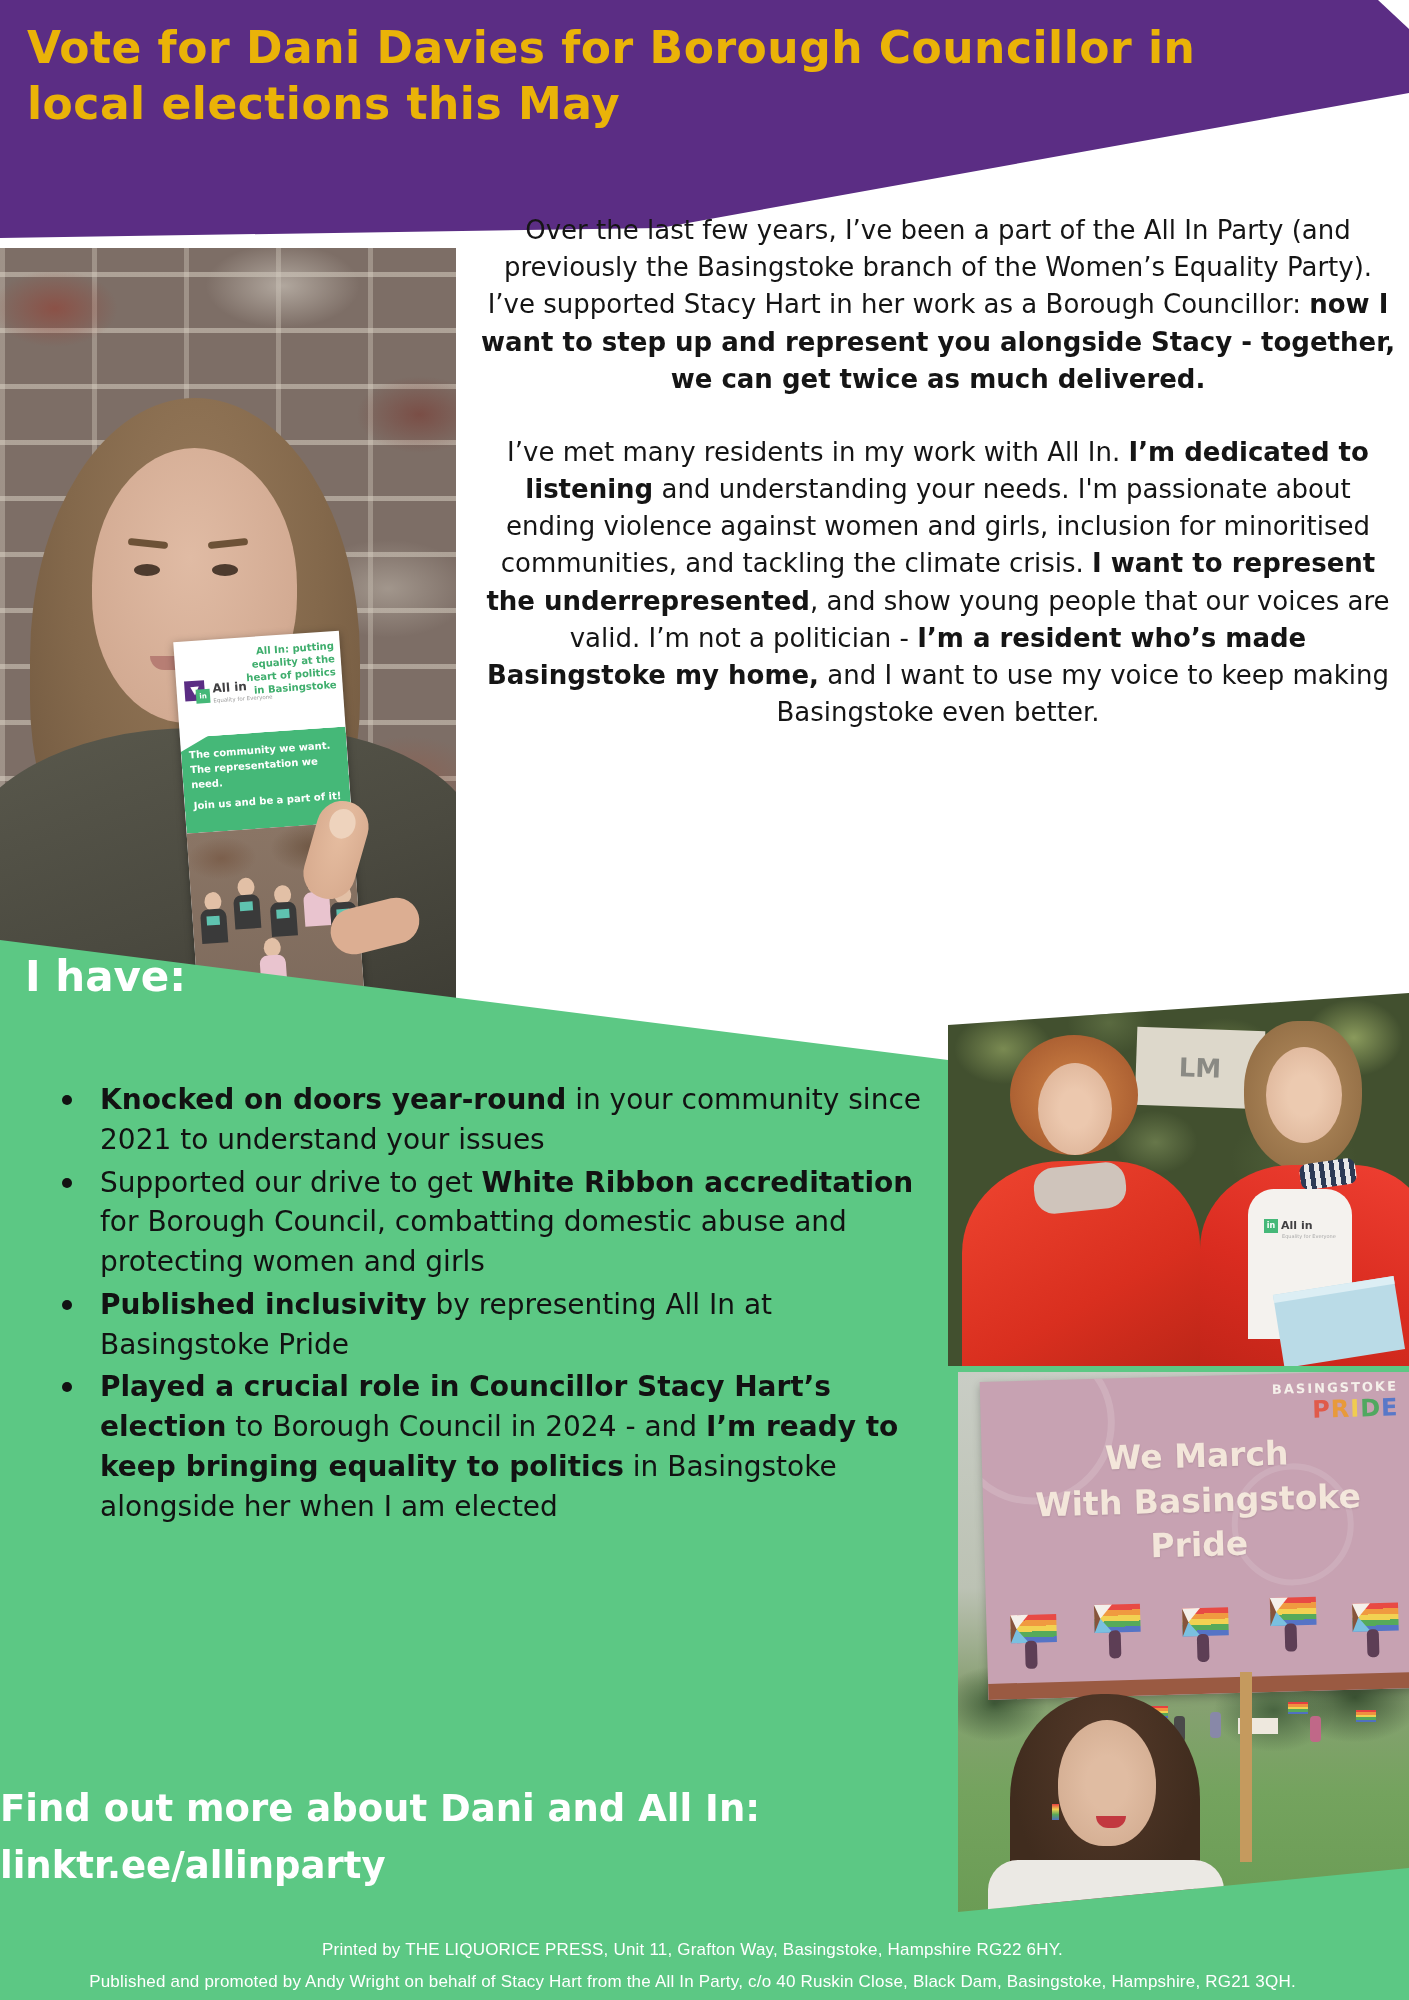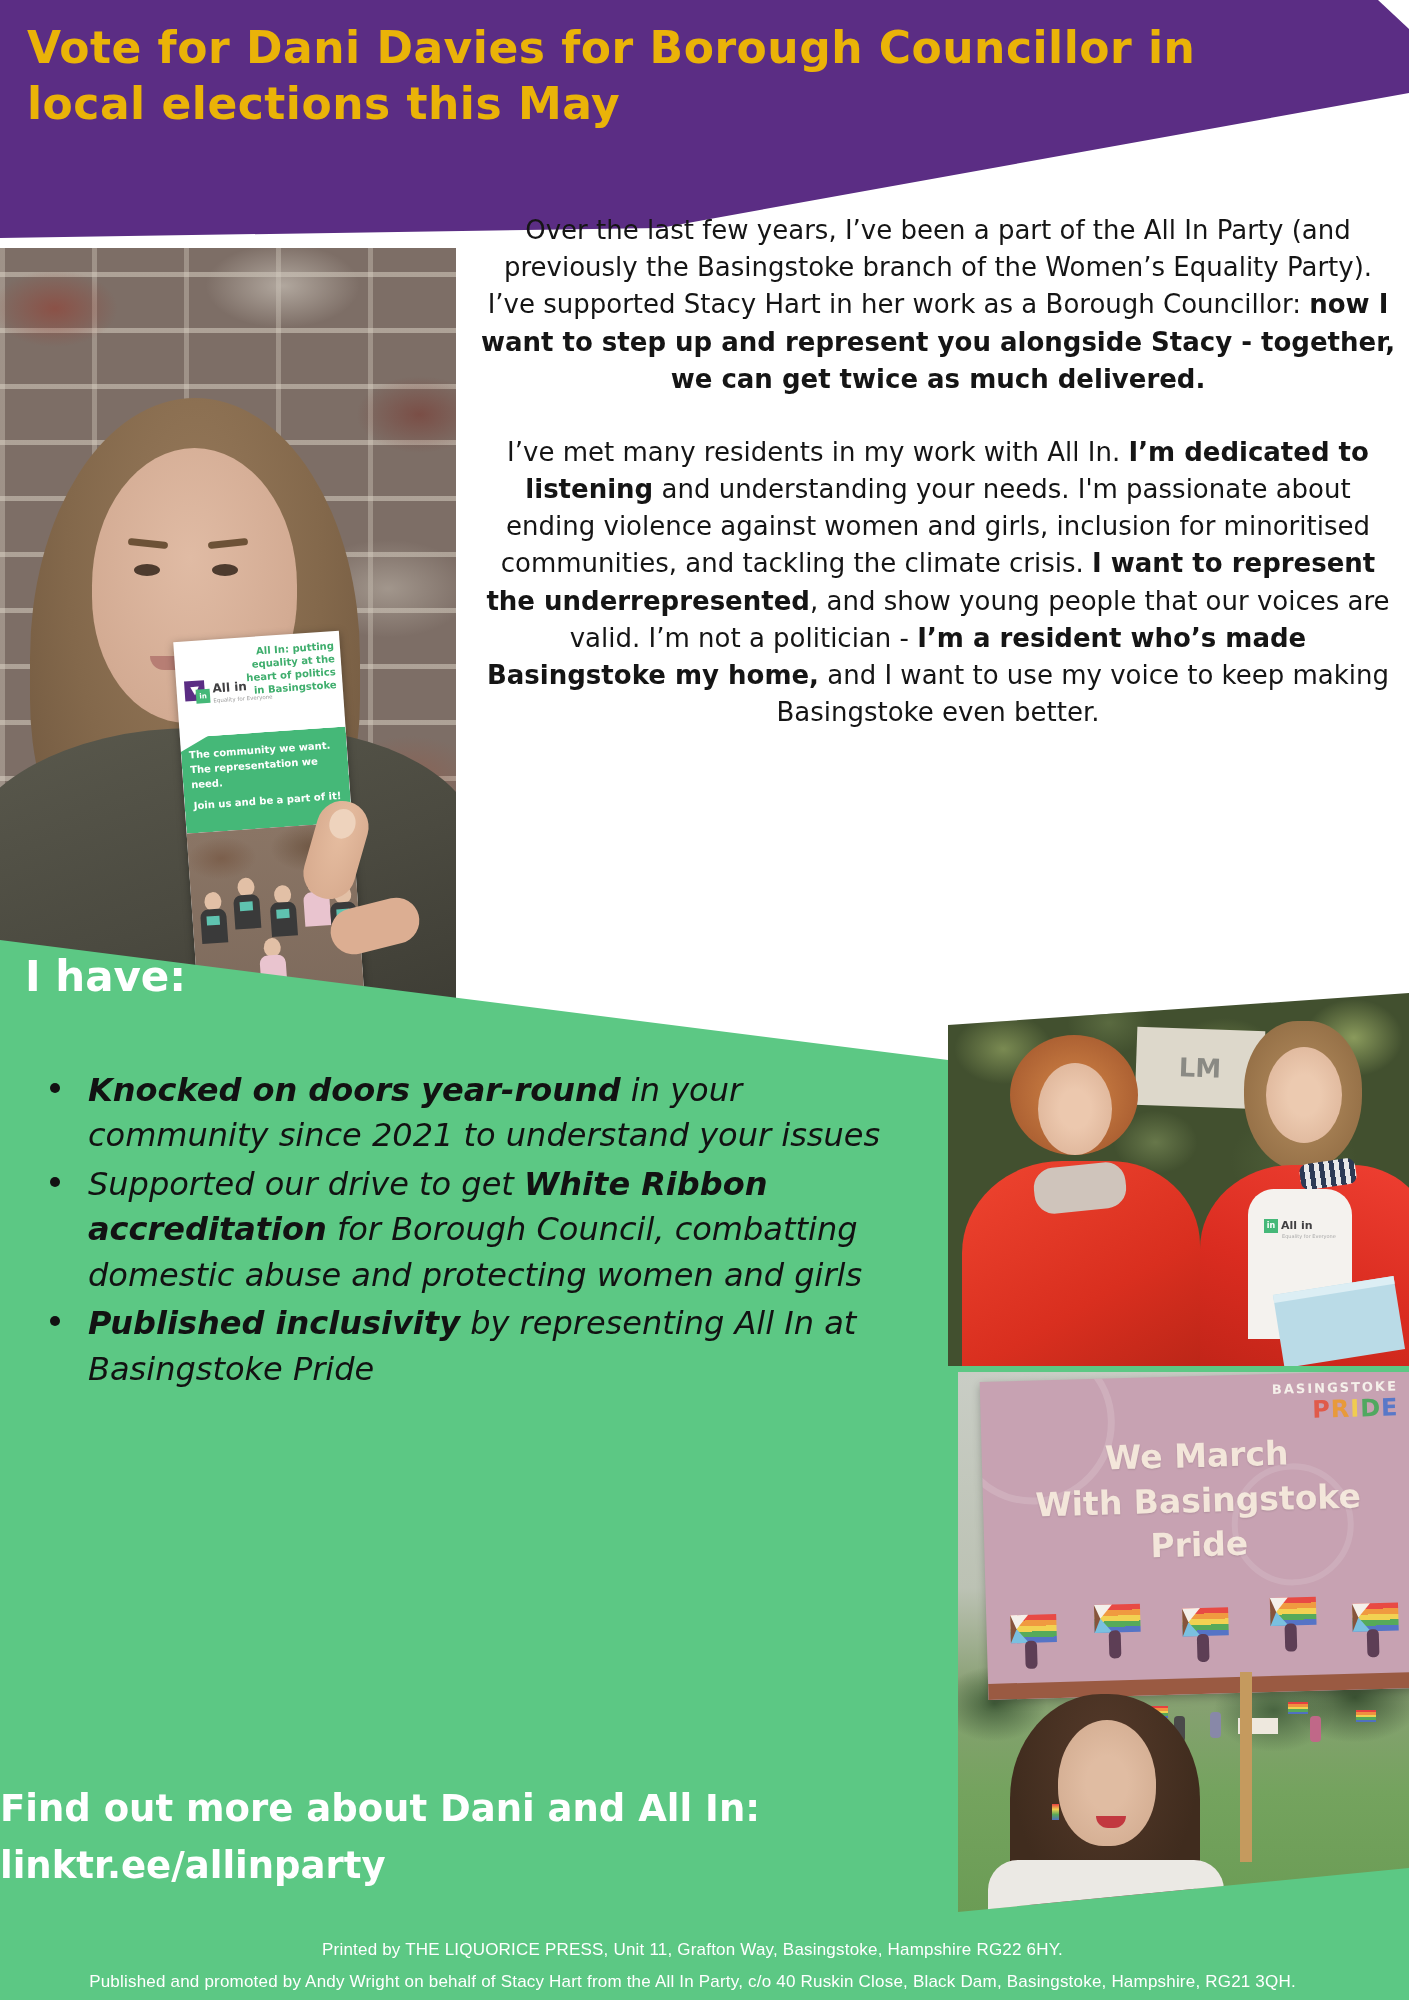--- a/index.html
+++ b/index.html
@@ -74,22 +74,22 @@
          font-size:26px;line-height:1.43;}
   .intro p{margin:0 0 36px 0;}
   .b{font-weight:bold;}
 
   
   .green-left{position:absolute;left:0;top:0;width:948px;height:2000px;background:#5cc884;
               clip-path:polygon(0 940px,948px 1060px,948px 2000px,0 2000px);}
   .green-right{position:absolute;left:948px;top:1360px;width:461px;height:640px;background:#5cc884;}
 
   .have-heading{position:absolute;left:25px;top:952px;color:#fff;font-weight:bold;font-size:42px;}
-  .have-list{position:absolute;left:30px;top:1068px;width:888px;list-style:none;margin:0;padding:0;
-             color:#121212;font-size:32px;line-height:1.42;font-style:italic;}
+  .have-list{position:absolute;left:30px;top:1068px;width:888px;list-style:none;margin:12px;padding:0;
+             color:#121212;font-size:28px;line-height:1.42;}
   .have-list li{position:relative;padding-left:58px;margin-bottom:3px;}
   .have-list li::before{content:"";position:absolute;left:20px;top:15px;width:10px;height:10px;
              border-radius:50%;background:#121212;}
 
   .findout{position:absolute;left:0;top:1780px;width:948px;text-align:left;color:#fff;
            font-weight:bold;font-size:37px;line-height:1.55;}
 
   .footer{position:absolute;left:0;top:1934px;width:1385px;text-align:center;color:#fff;
           font-family:"Liberation Sans",sans-serif;font-size:17px;line-height:1.9;letter-spacing:.2px;}
 
@@ -258,20 +258,21 @@
     </div>
 
   <div class="green-left"></div>
   <div class="green-right"></div>
 
   <div class="have-heading">I have:</div>
   <ul class="have-list">
       <li><span class="b">Knocked on doors year-round</span><span> in your community since 2021 to understand your issues</span></li>
       <li><span>Supported our drive to get </span><span class="b">White Ribbon accreditation</span><span> for Borough Council, combatting domestic abuse and protecting women and girls</span></li>
       <li><span class="b">Published inclusivity</span><span> by representing All In at Basingstoke Pride</span></li>
+      <li><span class="b">Played a crucial role in Councillor Stacy Hart’s election</span><span> to Borough Council in 2024 - and </span><span class="b">I’m ready to keep bringing equality to politics</span><span> in Basingstoke alongside her when I am elected</span></li>
     </ul>
 
   <div class="findout">
     <div>Find out more about Dani and All In:</div>
     <div>linktr.ee/allinparty</div>
   </div>
 
   <div class="photo-canvass" aria-label="Two women in red coats canvassing outdoors, one wearing an All in t-shirt">
     <div class="pa-sign">LM</div>
     <div class="pa-hair1"></div>

